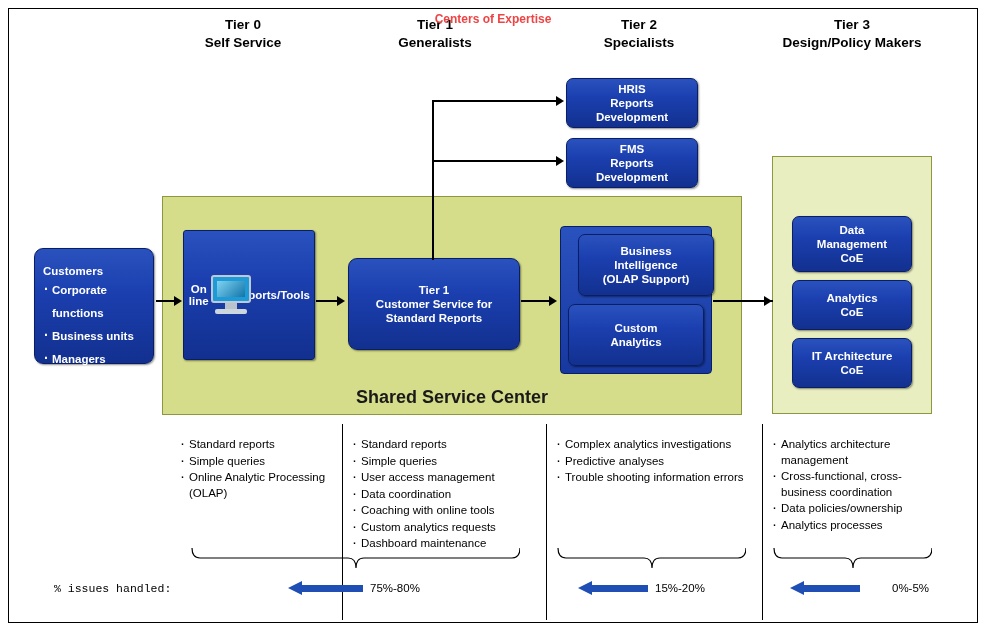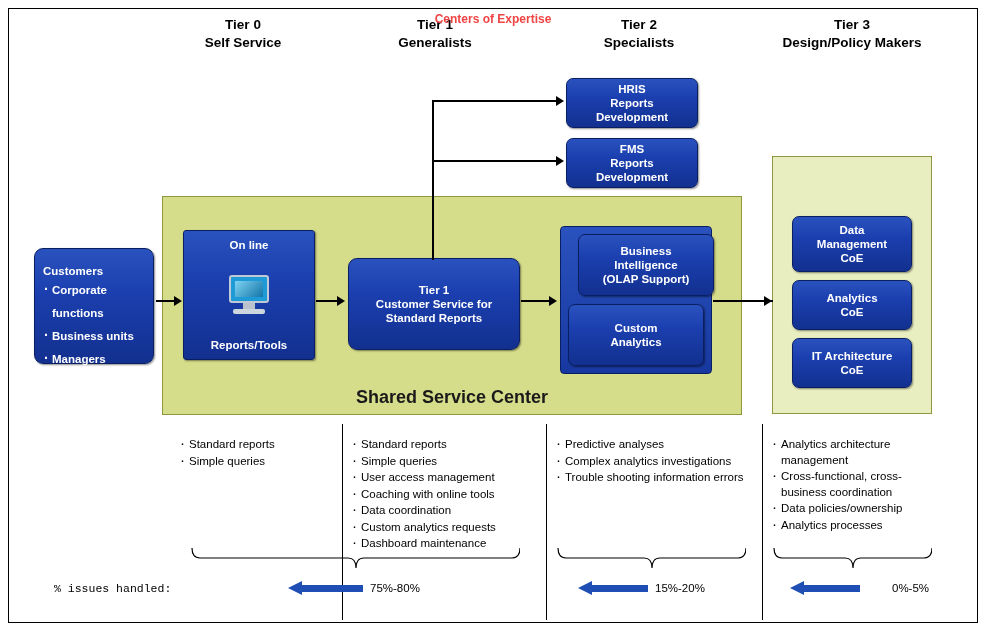--- a/index.html
+++ b/index.html
@@ -43,21 +43,21 @@
     left:34px;top:248px;width:120px;height:116px;border-radius:9px;
     display:block;padding:16px 6px 6px 8px;text-align:left;
   }
   #customers .title{font-size:11.5px;font-weight:bold;color:#fff;margin-bottom:2px;}
   #customers ul{margin:0;padding:0;list-style:none;}
   #customers li{font-size:11.5px;font-weight:bold;color:#fff;line-height:23px;padding-left:9px;position:relative;}
   #customers li:before{content:"·";position:absolute;left:1px;top:-1px;font-size:14px;}
   
   #online{
     left:183px;top:230px;width:132px;height:130px;border-radius:3px;
-    display:flex;flex-direction:column;align-items:center;justify-content:space-between;
+    display:flex;flex-direction:row;align-items:center;justify-content:space-between;
     padding:8px 4px;
   }
   #online .cap{font-size:11.5px;font-weight:bold;}
   .monitor{width:44px;height:40px;position:relative;}
   .monitor .screen{
     position:absolute;left:2px;top:0;width:40px;height:28px;border-radius:3px;
     background:#1e9ad6;border:2px solid #bfc9d6;box-sizing:border-box;
   }
   .monitor .screen:after{
     content:"";position:absolute;left:4px;top:4px;right:4px;bottom:4px;
@@ -231,37 +231,38 @@
   </div>
 
   <div class="vdiv" style="left:342px;top:424px;height:196px;"></div>
   <div class="vdiv" style="left:546px;top:424px;height:196px;"></div>
   <div class="vdiv" style="left:762px;top:424px;height:196px;"></div>
 
   <div class="col" style="left:178px;top:437px;width:156px;">
     <ul>
       <li>Standard reports</li>
       <li>Simple queries</li>
+      <li>Online Analytic Processing (OLAP)</li>
     </ul>
   </div>
   <div class="col" style="left:350px;top:437px;width:188px;">
     <ul>
       <li>Standard reports</li>
       <li>Simple queries</li>
       <li>User access management</li>
+      <li>Data coordination</li>
       <li>Coaching with online tools</li>
-      <li>Data coordination</li>
       <li>Custom analytics requests</li>
       <li>Dashboard maintenance</li>
     </ul>
   </div>
   <div class="col" style="left:554px;top:437px;width:196px;">
     <ul>
+      <li>Complex analytics investigations</li>
       <li>Predictive analyses</li>
-      <li>Complex analytics investigations</li>
       <li>Trouble shooting information errors</li>
     </ul>
   </div>
   <div class="col" style="left:770px;top:437px;width:172px;">
     <ul>
       <li>Analytics architecture management</li>
       <li>Cross-functional, cross-business coordination</li>
       <li>Data policies/ownership</li>
       <li>Analytics processes</li>
     </ul>

